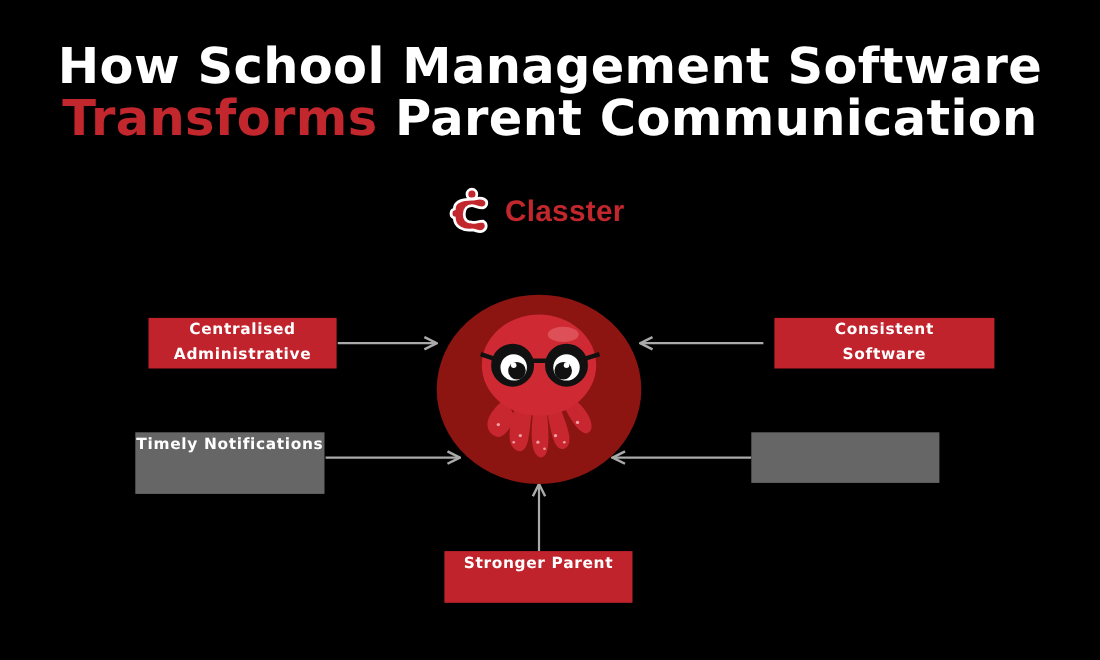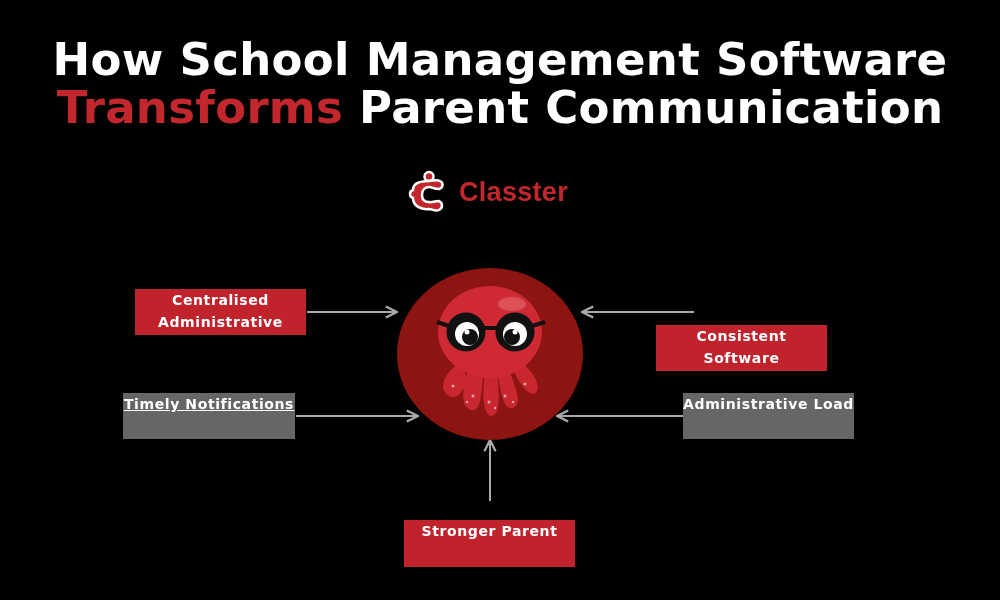--- a/index.html
+++ b/index.html
@@ -86,34 +86,33 @@
   </svg>
 </div>
 
 <div class="box red" style="left:135px;top:289px;width:171px;height:46px;">
   <div>
       <div>Centralised</div>
       <div>Administrative</div>
     </div>
 </div>
 
-<div class="box red" style="left:656px;top:289px;width:171px;height:46px;margin-top:36px;">
+<div class="box red" style="left:704px;top:289px;width:200px;height:46px;">
   <div>
       <div>Consistent</div>
       <div>Software</div>
     </div>
 </div>
 
-<div class="box gray" style="left:123px;top:393px;width:172px;height:46px;text-decoration:underline;">
+<div class="box gray" style="left:123px;top:393px;width:172px;height:56px;">
   <div>Timely Notifications</div>
 </div>
 
 <div class="box gray" style="left:683px;top:393px;width:171px;height:46px;">
   <div>
-      <div>Administrative Load</div>
     </div>
 </div>
 
-<div class="box red" style="left:404px;top:520px;width:171px;height:47px;">
+<div class="box red" style="left:404px;top:501px;width:171px;height:47px;">
   <div>
       <div>Stronger Parent</div>
     </div>
 </div>
 
 </body></html>

